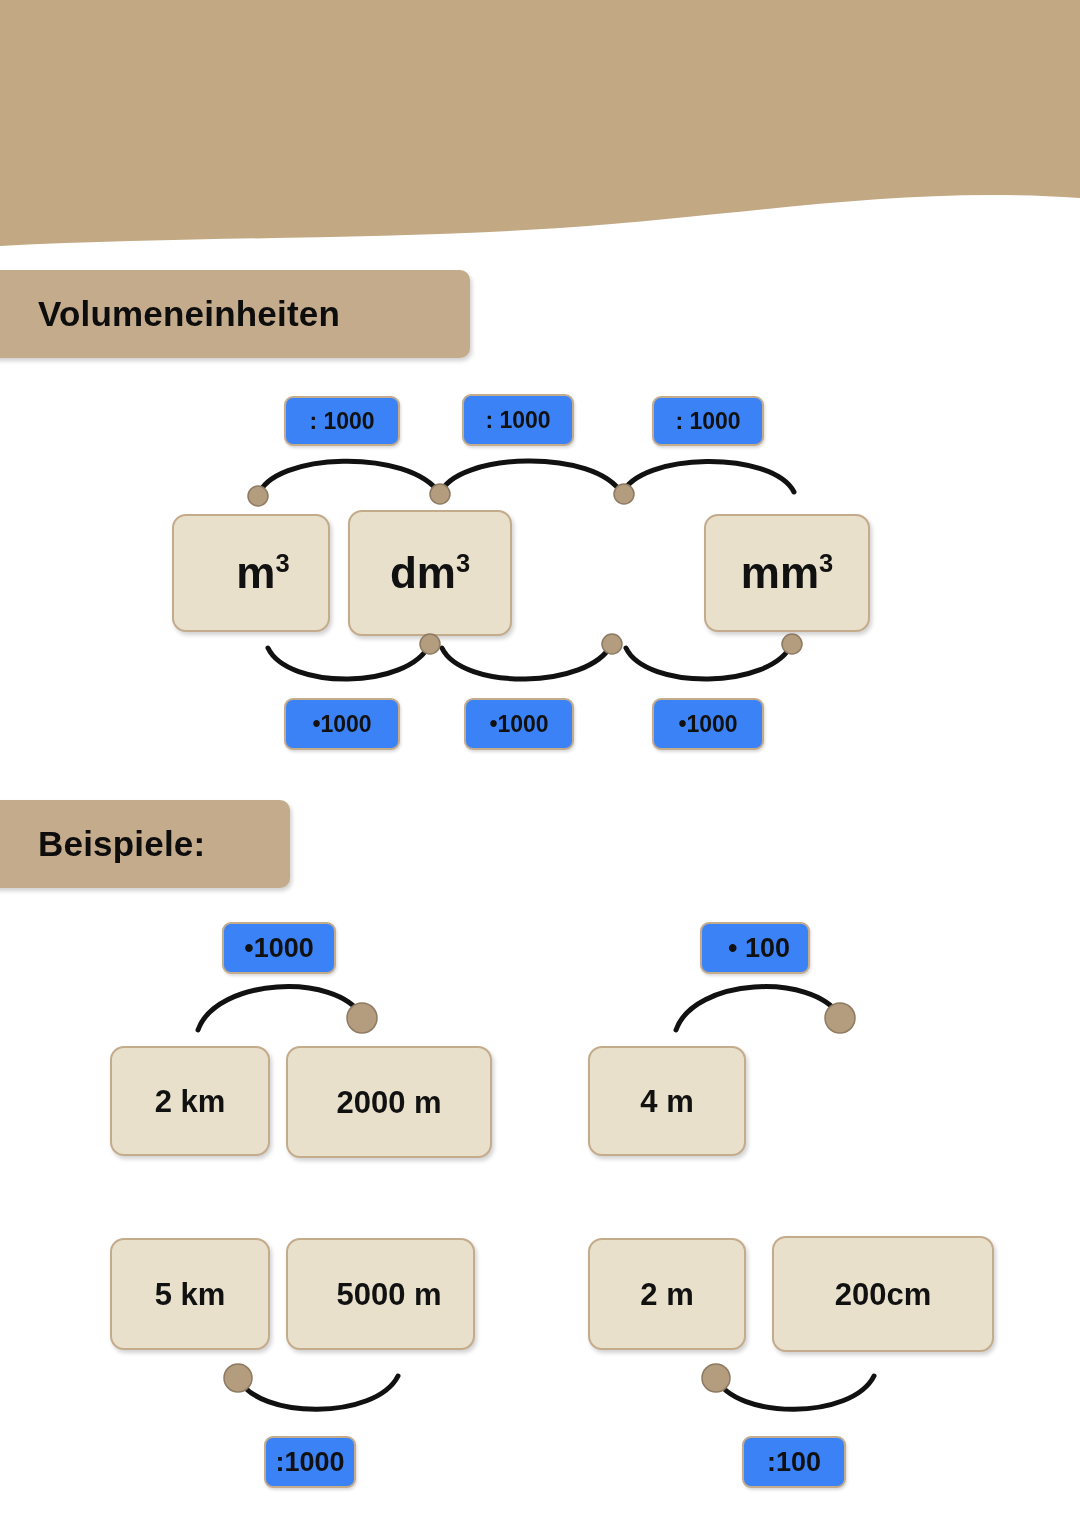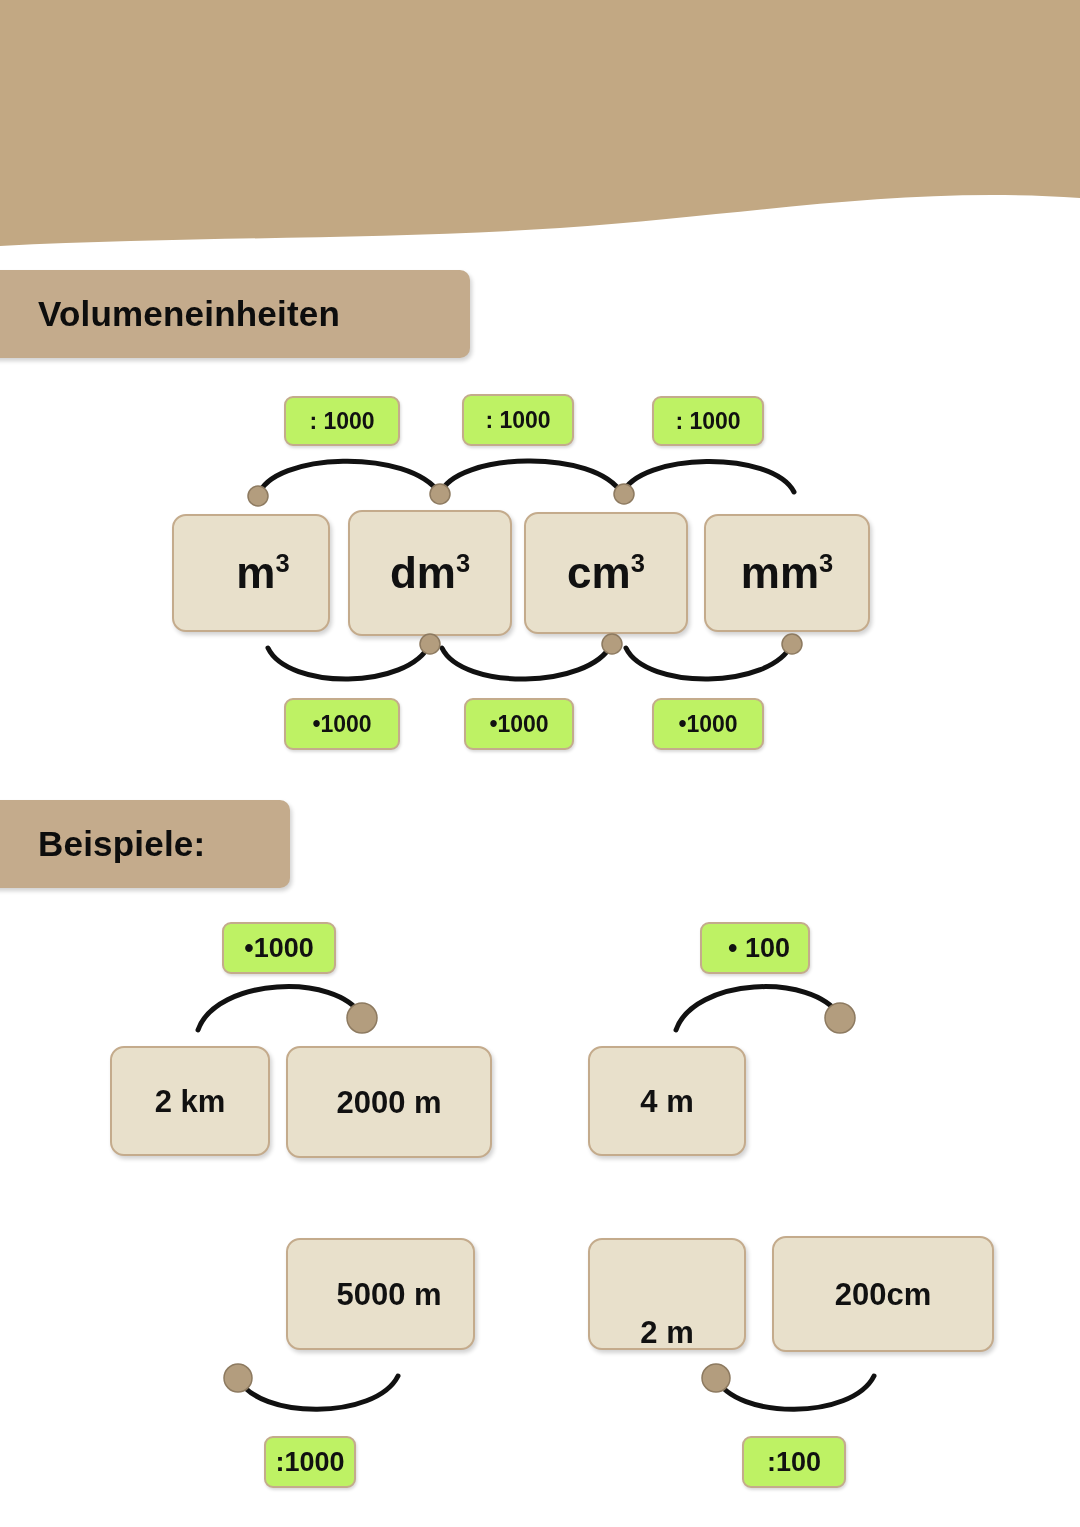--- a/index.html
+++ b/index.html
@@ -81,21 +81,21 @@
   }
   .unit-box .label sup {
     font-size: 0.58em;
     vertical-align: super;
     line-height: 0;
   }
 
   
   .op-chip {
     position: absolute;
-    background: #bef264;
+    background: #3b82f6;
     border: 2px solid #c4ab8c;
     border-radius: 9px;
     box-shadow: 1px 2px 3px rgba(0,0,0,0.15);
     display: flex;
     align-items: center;
     justify-content: center;
     box-sizing: border-box;
   }
   .op-chip span {
     font-size: 23px;
@@ -138,23 +138,20 @@
   <div class="section-tab" id="tab-beispiele">
     <span>Beispiele:</span>
   </div>
 
   <div class="unit-box" style="left:172px; top:514px; width:158px; height:118px;padding-left:24px;">
     <span class="label">m<sup>3</sup></span>
   </div>
   <div class="unit-box" style="left:348px; top:510px; width:164px; height:126px;">
     <span class="label">dm<sup>3</sup></span>
   </div>
-  <div class="unit-box" style="left:524px; top:512px; width:164px; height:122px;">
-    <span class="label">cm<sup>3</sup></span>
-  </div>
   <div class="unit-box" style="left:704px; top:514px; width:166px; height:118px;">
     <span class="label">mm<sup>3</sup></span>
   </div>
 
   <div class="op-chip" style="left:284px; top:396px; width:116px; height:50px;">
     <span>: 1000</span>
   </div>
   <div class="op-chip" style="left:462px; top:394px; width:112px; height:52px;">
     <span>: 1000</span>
   </div>
@@ -182,28 +179,31 @@
     <span>•1000</span>
   </div>
 
   <div class="unit-box ex-box" style="left:588px; top:1046px; width:158px; height:110px;">
     <span class="label">4 m</span>
   </div>
   <div class="op-chip big" style="left:700px; top:922px; width:110px; height:52px;padding-left:8px;">
     <span>• 100</span>
   </div>
 
+  <div class="unit-box ex-box" style="left:110px; top:1238px; width:160px; height:112px;">
+    <span class="label">5 km</span>
+  </div>
   <div class="unit-box ex-box" style="left:286px; top:1238px; width:189px; height:112px;padding-left:17px;">
     <span class="label">5000 m</span>
   </div>
   <div class="op-chip big" style="left:264px; top:1436px; width:92px; height:52px;align-items:center;">
     <span>:1000</span>
   </div>
 
-  <div class="unit-box ex-box" style="left:588px; top:1238px; width:158px; height:112px;align-items:flex-end;">
+  <div class="unit-box ex-box" style="left:588px; top:1238px; width:158px; height:112px;">
     <span class="label">2 m</span>
   </div>
   <div class="unit-box ex-box" style="left:772px; top:1236px; width:222px; height:116px;">
     <span class="label">200cm</span>
   </div>
   <div class="op-chip big" style="left:742px; top:1436px; width:104px; height:52px;">
     <span>:100</span>
   </div>
 
   <svg class="arrows" viewBox="0 0 1080 1527">

